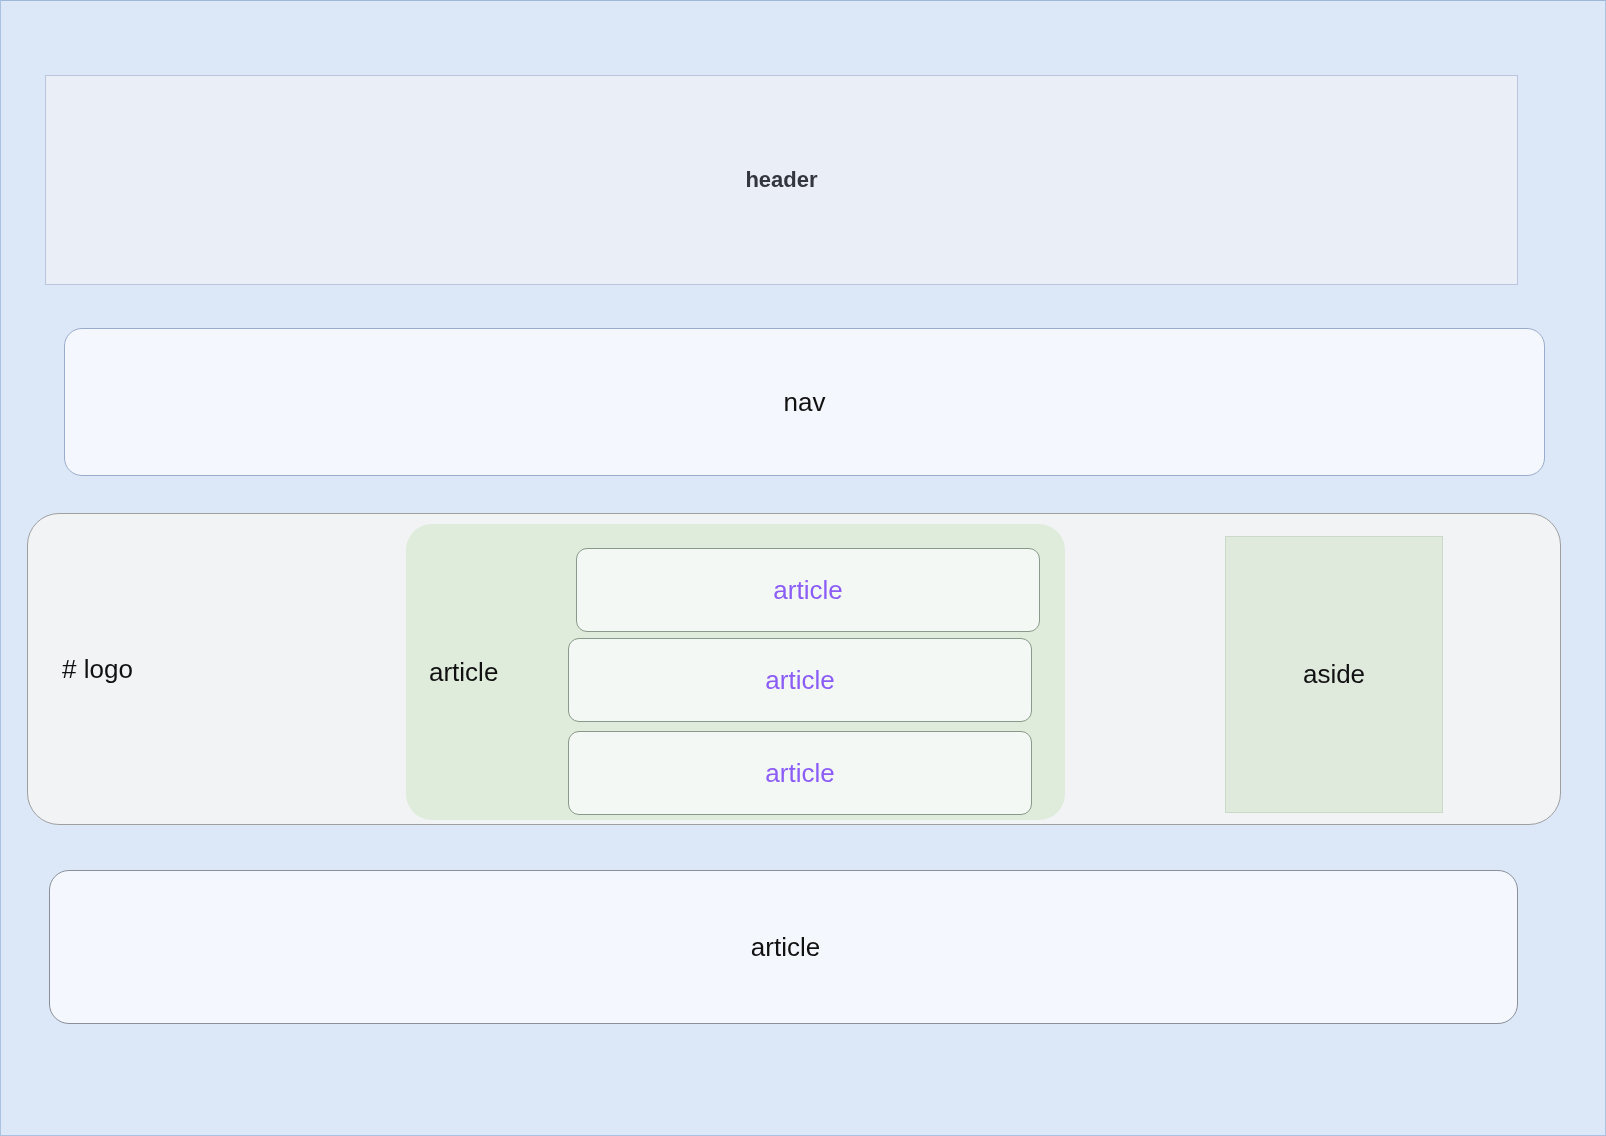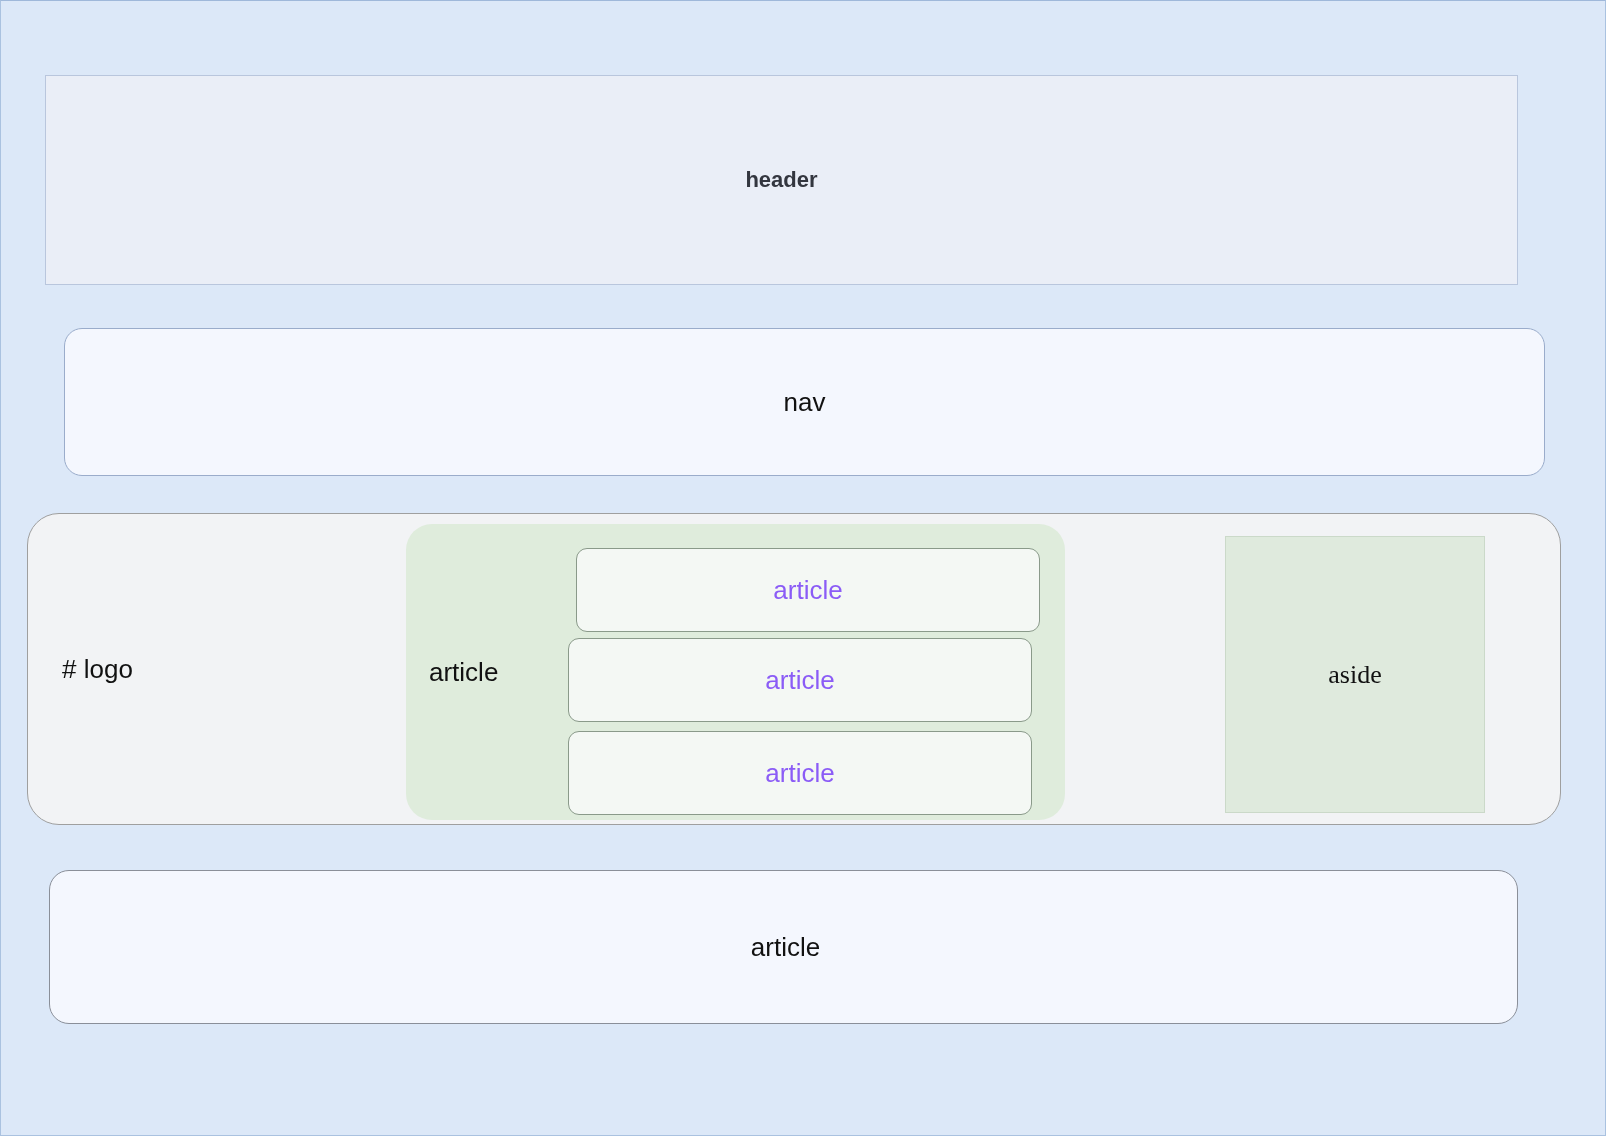--- a/index.html
+++ b/index.html
@@ -150,30 +150,29 @@
   }
   #article-1 { left: 170px; top: 24px;  width: 464px; height: 84px; }
   #article-2 { left: 162px; top: 114px; width: 464px; height: 84px; }
   #article-3 { left: 162px; top: 207px; width: 464px; height: 84px; }
 
   
   #aside-box {
     position: absolute;
     left: 1197px;
     top: 22px;
-    width: 260px;
+    width: 218px;
     height: 277px;
     box-sizing: border-box;
     background: #dfeadd;
     border: 1px solid #cbd9c9;
     border-radius: 0;
     display: flex;
     align-items: center;
     justify-content: center;
-    font-family: Liberation Serif, serif;
   }
   #aside-label {
     font-size: 26px;
     color: #111111;
   }
 
   
   #footer-box {
     position: absolute;
     left: 48px;

